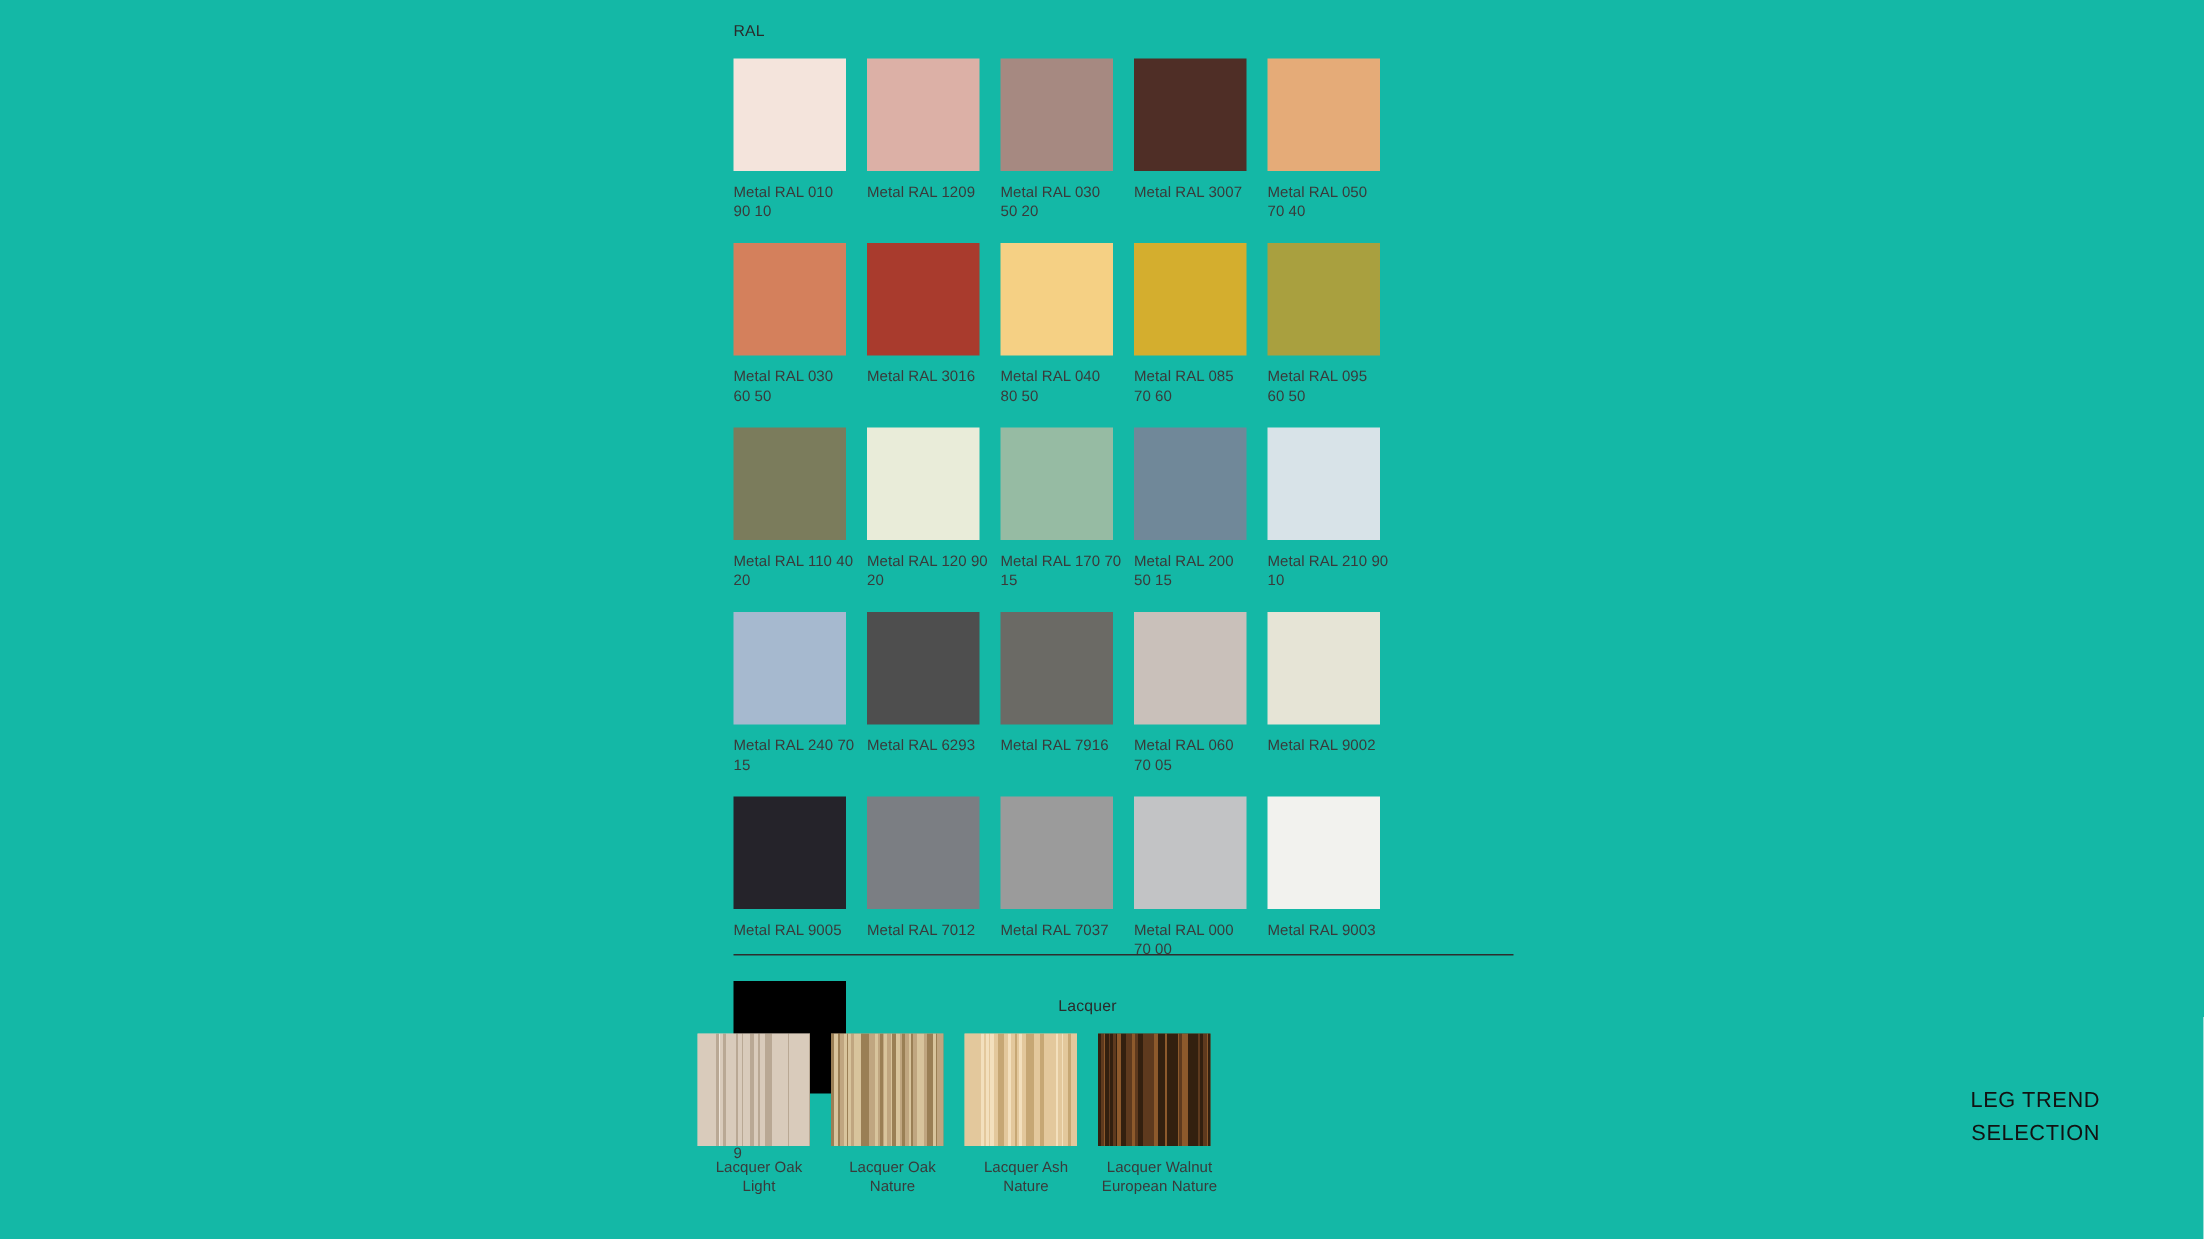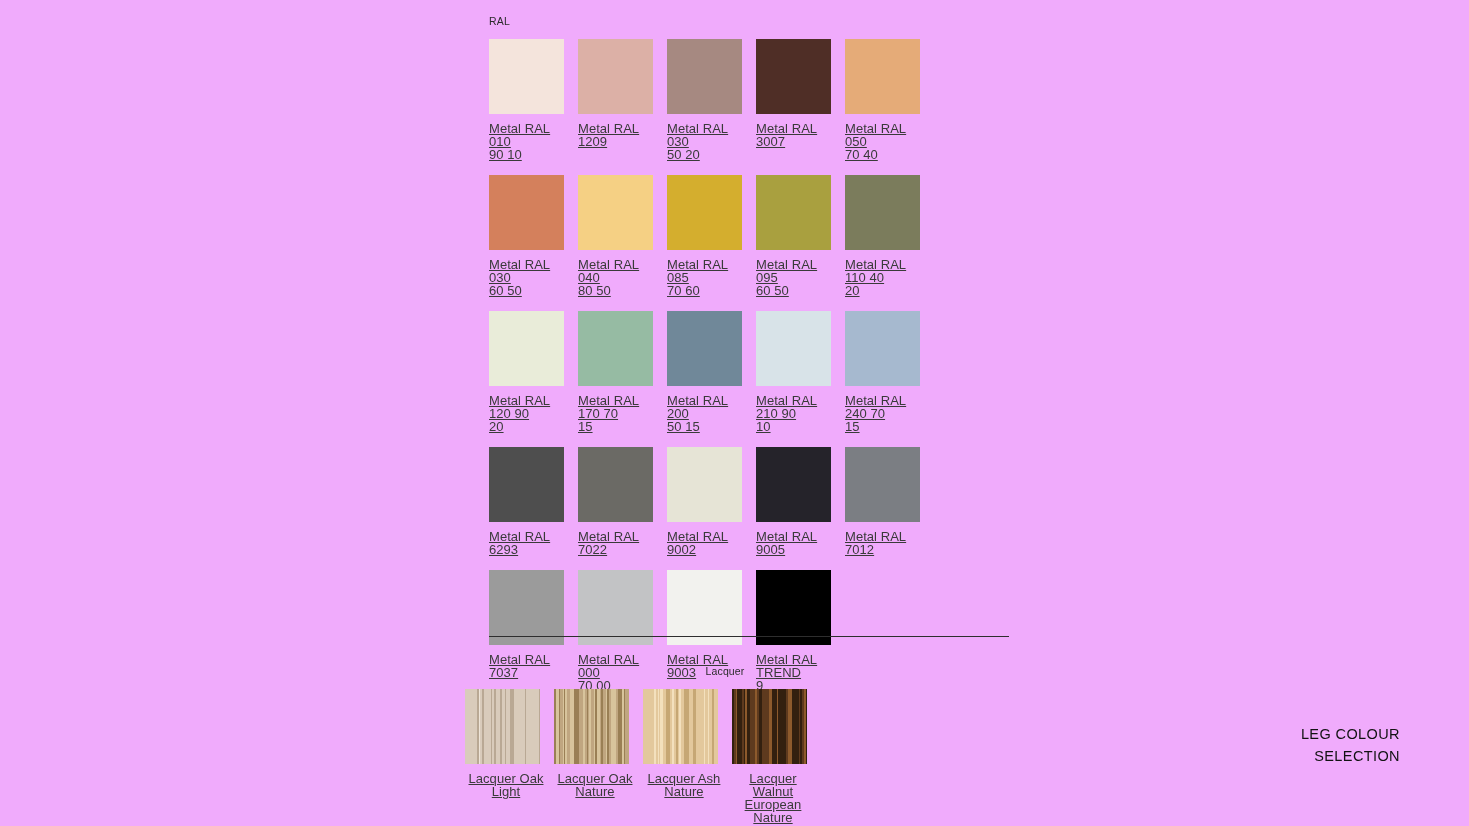--- a/index.html
+++ b/index.html
@@ -7,21 +7,21 @@
     width: 1469px;
     height: 826px;
     background: #ffffff;
     font-family: "Liberation Sans", sans-serif;
     overflow: hidden;
   }
   #page {
     position: relative;
     width: 1469px;
     height: 826px;
-    background: #f0abfc;
+    background: #14b8a6;
   }
 
   
   .section {
     position: absolute;
   }
   #ral-section  { left: 489px; top: 15px; width: 520px; }
   #lac-section  { left: 465px; top: 665px; width: 520px; text-align: center; }
 
   .section-title {
@@ -45,26 +45,25 @@
 
   .swatch {
     width: 75px;
     height: 75px;
     position: relative;
     overflow: hidden;
   }
   .swatch-label {
     margin-top: 8px;
     width: 82px;
-    font-size: 13px;
+    font-size: 10px;
     line-height: 13px;
     color: #3a3a3a;
     letter-spacing: 0.05px;
     white-space: pre-line;
-    text-decoration: underline;
   }
 
   
   #divider {
     position: absolute;
     left: 489px;
     top: 636px;
     width: 520px;
     height: 0;
     border-top: 1.4px solid #2e2e2e;
@@ -120,20 +119,24 @@
           <div class="swatch" style="background: rgb(229, 171, 120);"></div>
           <div class="swatch-label">Metal RAL 050
 70 40</div>
         </div>
         <div class="cell last-col">
           <div class="swatch" style="background: rgb(212, 128, 92);"></div>
           <div class="swatch-label">Metal RAL 030
 60 50</div>
         </div>
         <div class="cell">
+          <div class="swatch" style="background: rgb(169, 59, 45);"></div>
+          <div class="swatch-label">Metal RAL 3016</div>
+        </div>
+        <div class="cell">
           <div class="swatch" style="background: rgb(245, 208, 132);"></div>
           <div class="swatch-label">Metal RAL 040
 80 50</div>
         </div>
         <div class="cell">
           <div class="swatch" style="background: rgb(212, 174, 46);"></div>
           <div class="swatch-label">Metal RAL 085
 70 60</div>
         </div>
         <div class="cell">
@@ -170,21 +173,26 @@
           <div class="swatch" style="background: rgb(166, 185, 207);"></div>
           <div class="swatch-label">Metal RAL 240 70
 15</div>
         </div>
         <div class="cell last-col">
           <div class="swatch" style="background: rgb(78, 78, 78);"></div>
           <div class="swatch-label">Metal RAL 6293</div>
         </div>
         <div class="cell">
           <div class="swatch" style="background: rgb(107, 106, 101);"></div>
-          <div class="swatch-label">Metal RAL 7022</div>
+          <div class="swatch-label">Metal RAL 7916</div>
+        </div>
+        <div class="cell">
+          <div class="swatch" style="background: rgb(201, 192, 186);"></div>
+          <div class="swatch-label">Metal RAL 060
+70 05</div>
         </div>
         <div class="cell">
           <div class="swatch" style="background: rgb(230, 228, 214);"></div>
           <div class="swatch-label">Metal RAL 9002</div>
         </div>
         <div class="cell last-col">
           <div class="swatch" style="background: rgb(37, 35, 42);"></div>
           <div class="swatch-label">Metal RAL 9005</div>
         </div>
         <div class="cell">
@@ -241,16 +249,16 @@
         <div class="cell">
           <div class="swatch wood" style="background: rgb(94, 58, 30);">
             <div class="grain" style="background-image: linear-gradient(90deg, rgb(51, 32, 15) 0%, rgb(51, 32, 15) 1.42%, rgb(51, 32, 15) 1.42%, rgb(51, 32, 15) 2.98%, rgb(94, 58, 30) 2.98%, rgb(94, 58, 30) 4.93%, rgb(141, 90, 44) 4.93%, rgb(141, 90, 44) 6.49%, rgb(51, 32, 15) 6.49%, rgb(51, 32, 15) 9.35%, rgb(51, 32, 15) 9.35%, rgb(51, 32, 15) 10.12%, rgb(94, 58, 30) 10.12%, rgb(94, 58, 30) 10.92%, rgb(51, 32, 15) 10.92%, rgb(51, 32, 15) 13.09%, rgb(94, 58, 30) 13.09%, rgb(94, 58, 30) 15.66%, rgb(51, 32, 15) 15.66%, rgb(51, 32, 15) 16.7%, rgb(141, 90, 44) 16.7%, rgb(141, 90, 44) 20.51%, rgb(51, 32, 15) 20.51%, rgb(51, 32, 15) 21.82%, rgb(51, 32, 15) 21.82%, rgb(51, 32, 15) 24.57%, rgb(94, 58, 30) 24.57%, rgb(94, 58, 30) 26.89%, rgb(94, 58, 30) 26.89%, rgb(94, 58, 30) 30.39%, rgb(141, 90, 44) 30.39%, rgb(141, 90, 44) 33.19%, rgb(94, 58, 30) 33.19%, rgb(94, 58, 30) 35.66%, rgb(51, 32, 15) 35.66%, rgb(51, 32, 15) 39.62%, rgb(94, 58, 30) 39.62%, rgb(94, 58, 30) 42.51%, rgb(94, 58, 30) 42.51%, rgb(94, 58, 30) 46.21%, rgb(94, 58, 30) 46.21%, rgb(94, 58, 30) 49.48%, rgb(141, 90, 44) 49.48%, rgb(141, 90, 44) 53.41%, rgb(51, 32, 15) 53.41%, rgb(51, 32, 15) 56.5%, rgb(51, 32, 15) 56.5%, rgb(51, 32, 15) 57.52%, rgb(51, 32, 15) 57.52%, rgb(51, 32, 15) 59.58%, rgb(141, 90, 44) 59.58%, rgb(141, 90, 44) 60.86%, rgb(141, 90, 44) 60.86%, rgb(141, 90, 44) 61.49%, rgb(51, 32, 15) 61.49%, rgb(51, 32, 15) 65.4%, rgb(51, 32, 15) 65.4%, rgb(51, 32, 15) 69.18%, rgb(51, 32, 15) 69.18%, rgb(51, 32, 15) 71.36%, rgb(141, 90, 44) 71.36%, rgb(141, 90, 44) 72.03%, rgb(94, 58, 30) 72.03%, rgb(94, 58, 30) 73.59%, rgb(94, 58, 30) 73.59%, rgb(94, 58, 30) 75.1%, rgb(141, 90, 44) 75.1%, rgb(141, 90, 44) 77.66%, rgb(141, 90, 44) 77.66%, rgb(141, 90, 44) 80.41%, rgb(51, 32, 15) 80.41%, rgb(51, 32, 15) 84.25%, rgb(51, 32, 15) 84.25%, rgb(51, 32, 15) 85.19%, rgb(51, 32, 15) 85.19%, rgb(51, 32, 15) 88.93%, rgb(94, 58, 30) 88.93%, rgb(94, 58, 30) 90.83%, rgb(51, 32, 15) 90.83%, rgb(51, 32, 15) 93.41%, rgb(94, 58, 30) 93.41%, rgb(94, 58, 30) 96.5%, rgb(141, 90, 44) 96.5%, rgb(141, 90, 44) 98.13%, rgb(51, 32, 15) 98.13%, rgb(51, 32, 15) 100%);"></div>
           </div>
           <div class="swatch-label">Lacquer Walnut
 European Nature</div>
         </div>
       </div>
   </div>
 
-  <div id="caption">LEG COLOUR
+  <div id="caption">LEG TREND
 SELECTION</div>
 
 </div>
 
 </body></html>

